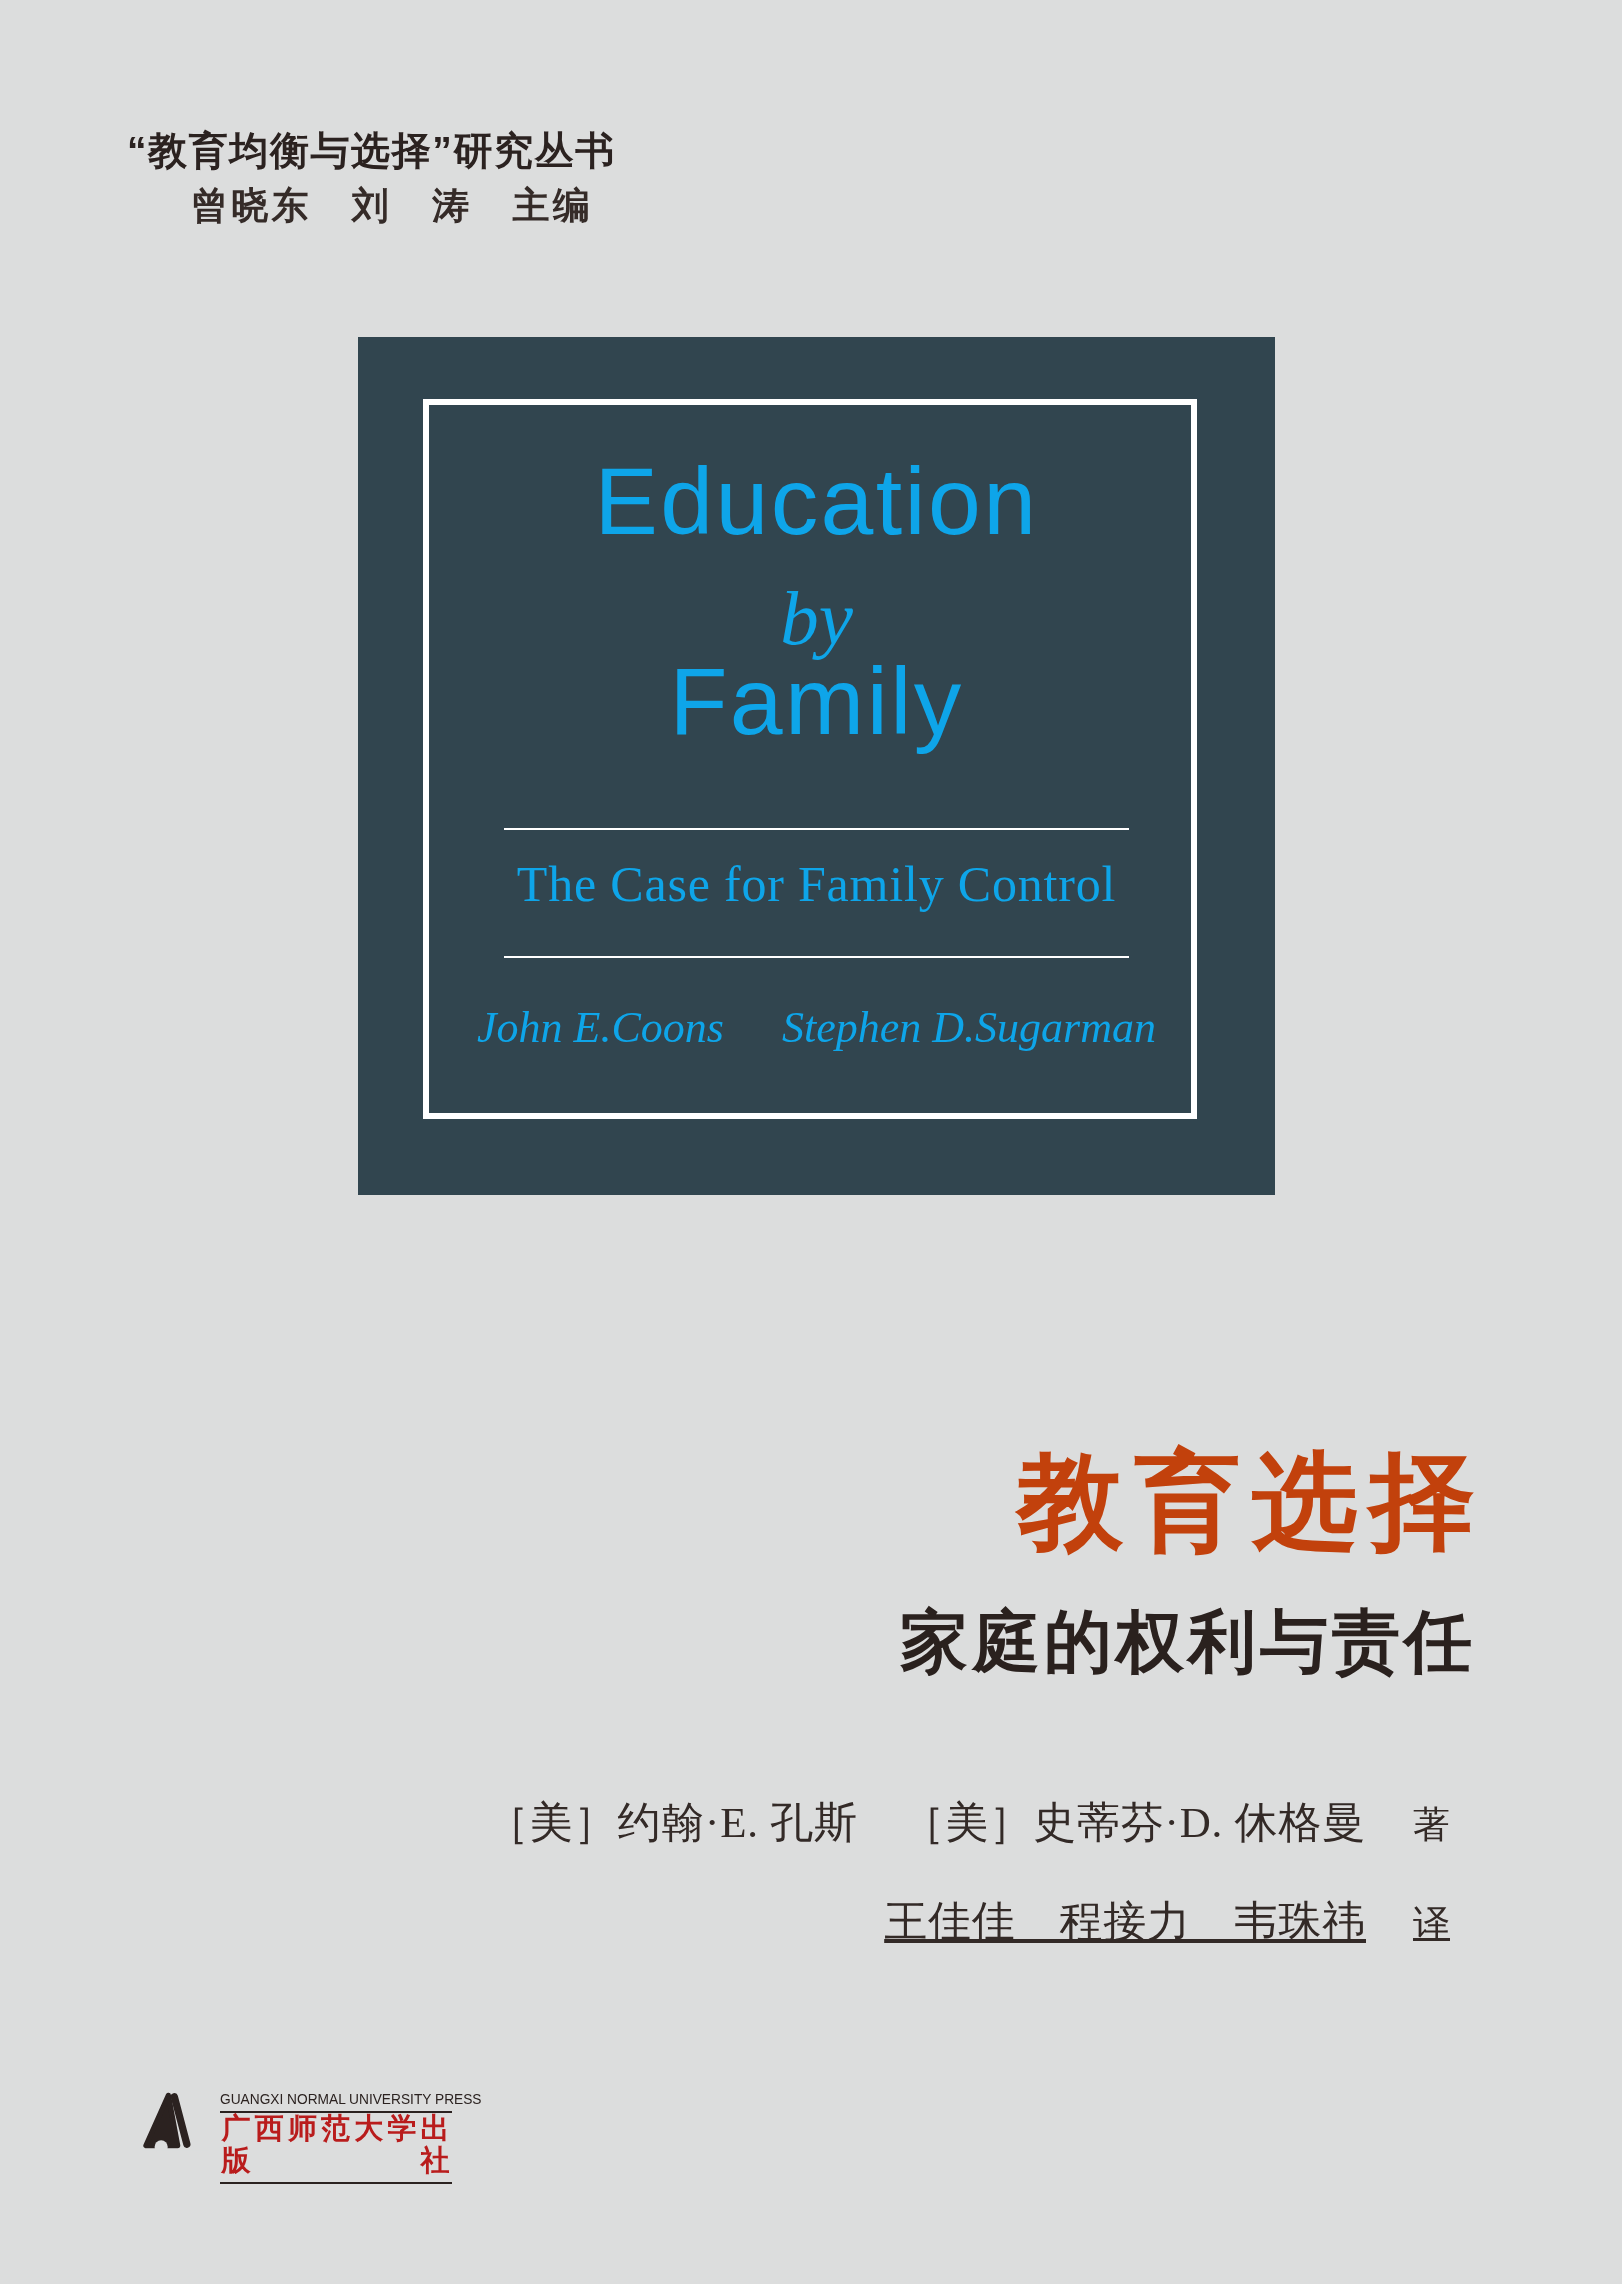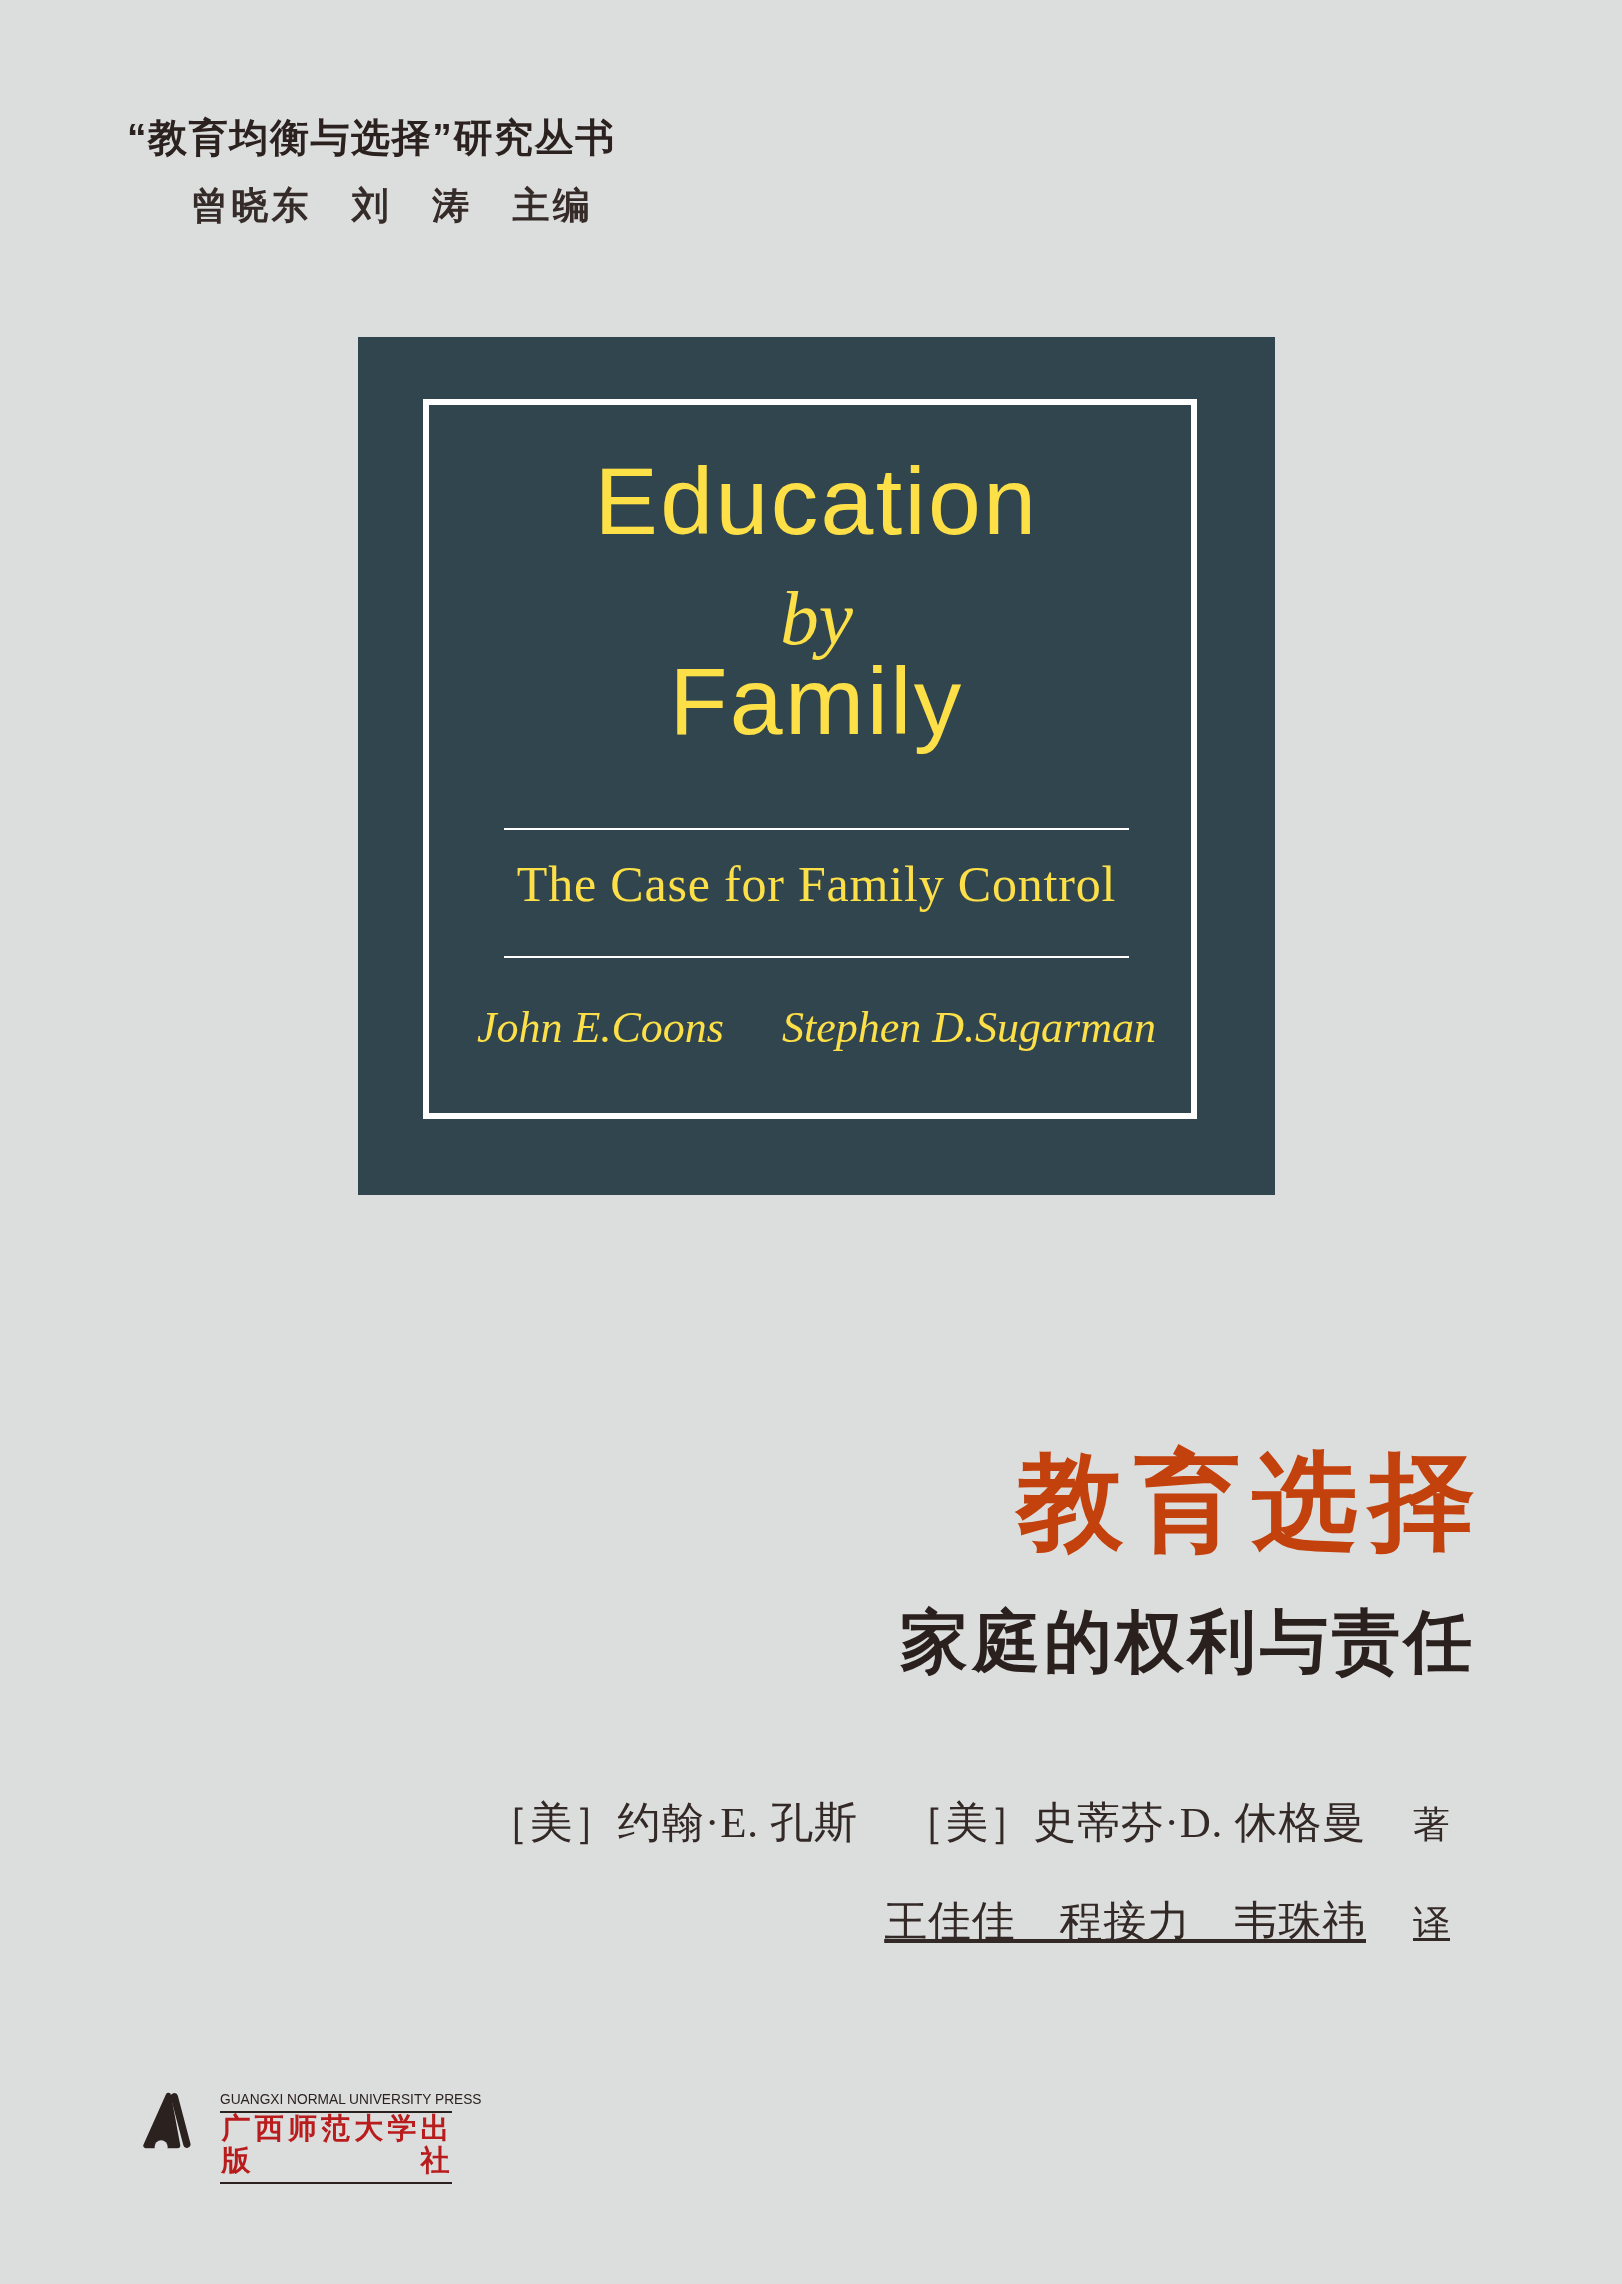--- a/index.html
+++ b/index.html
@@ -6,21 +6,21 @@
   .cover{
     position:relative;
     width:1622px;height:2284px;
     background:#dcdddd;
     overflow:hidden;
     font-family:"Liberation Sans",sans-serif;
     color:#2b2421;
   }
   
   .series-title{
-    position:absolute;left:127px;top:111px;
+    position:absolute;left:127px;top:124px;
     font-size:39px;font-weight:700;letter-spacing:1.6px;
     color:#2b2220;
     font-family:"Liberation Sans",sans-serif;
   }
   .editors-line{
     position:absolute;left:143px;top:181px;
     font-size:37px;font-weight:600;letter-spacing:3.2px;
     font-family:"Liberation Serif",serif;
     color:#352b28;
     margin-left:48px;
@@ -31,21 +31,21 @@
     width:917px;height:858px;
     background:#31454f;
   }
   .panel-frame{
     position:absolute;left:65px;top:62px;
     width:762px;height:708px;
     border:6.4px solid #ffffff;
   }
   .panel .centered{
     position:absolute;left:0;right:0;text-align:center;
-    color:#fde047;
+    color:#0ea5e9;
   }
   .title-education{top:105px;font-size:95px;font-weight:500;letter-spacing:2.4px;line-height:1.25;}
   .title-by{top:239px;font-size:77px;font-style:italic;font-weight:400;
     font-family:"Liberation Serif",serif;line-height:1.1;}
   .title-choice{top:305px;font-size:95px;font-weight:500;letter-spacing:2.4px;line-height:1.25;}
   .panel-rule{
     position:absolute;left:146px;width:625px;height:2.4px;background:#ffffff;
   }
   .rule-top{top:491px;}
   .rule-bottom{top:619px;}

